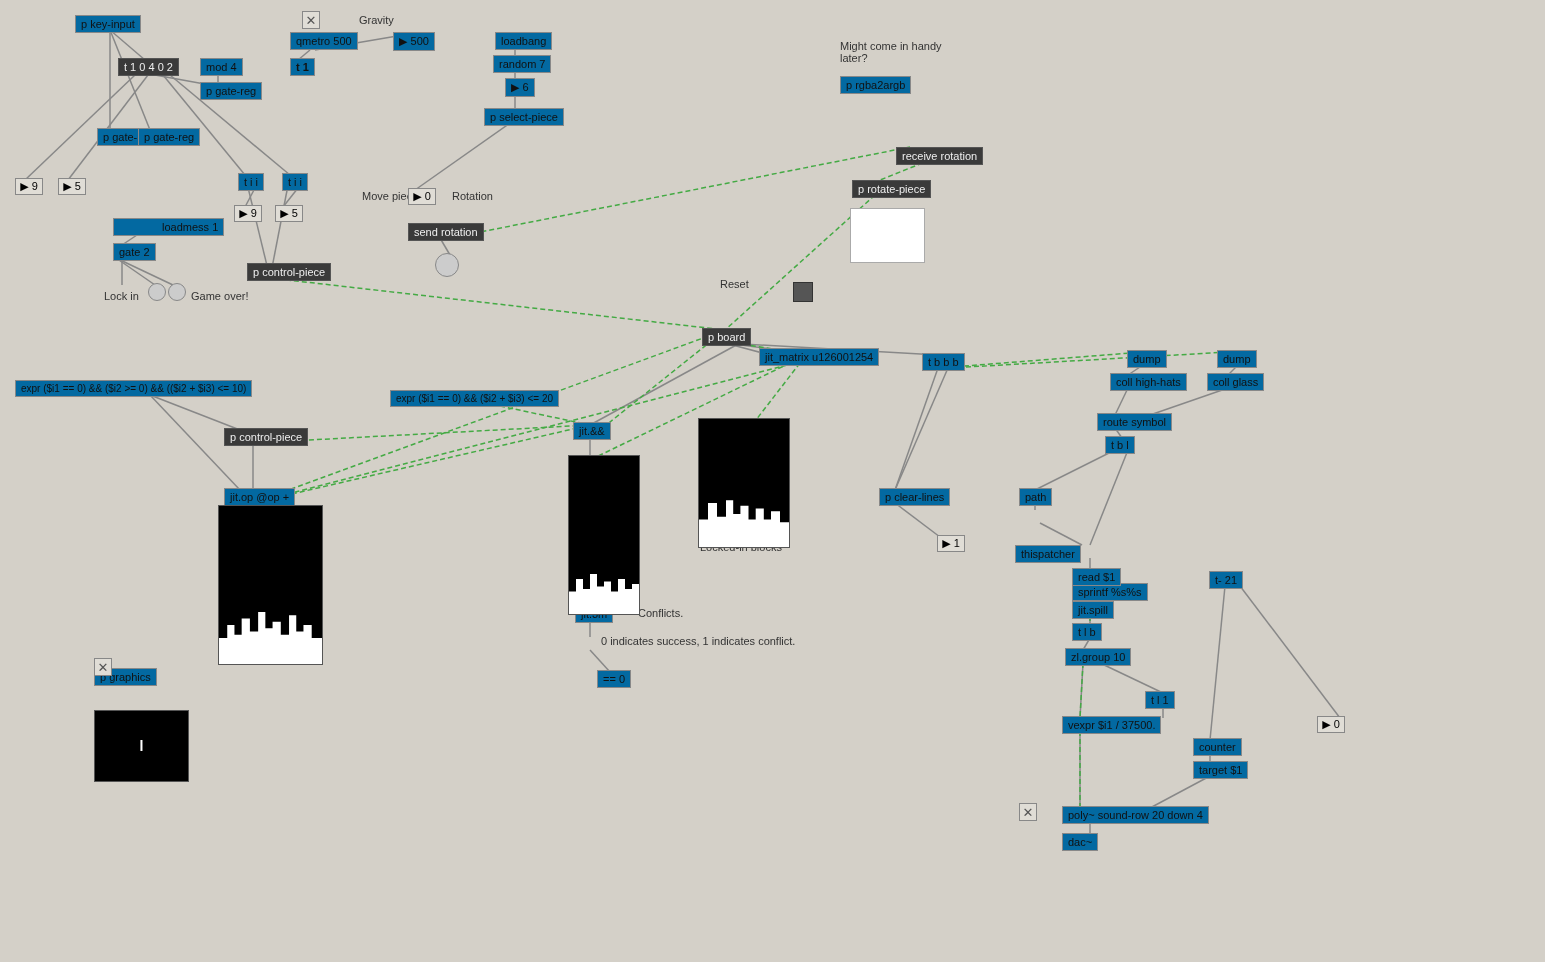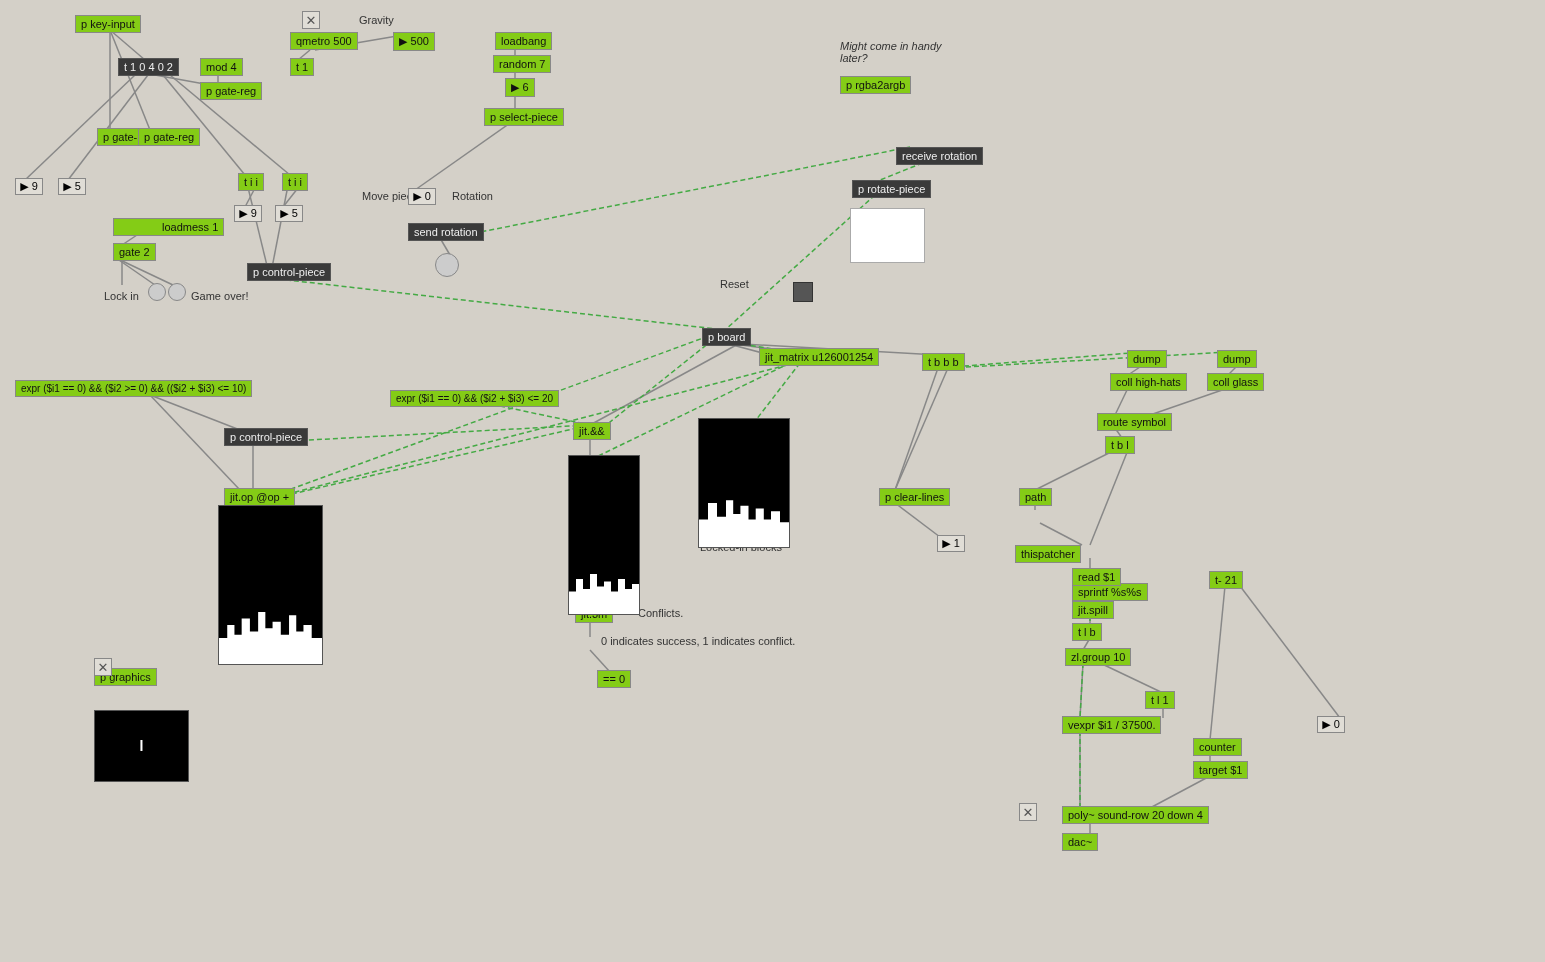--- a/index.html
+++ b/index.html
@@ -13,21 +13,21 @@
       font-size: 11px;
     }
     .canvas {
       position: absolute;
       top: 0; left: 0;
       width: 1545px;
       height: 962px;
     }
     .node {
       position: absolute;
-      background: #84cc16;
+      background: #0369a1;
       border: 1px solid #888;
       padding: 2px 5px;
       font-size: 11px;
       white-space: nowrap;
       cursor: default;
       color: #111;
     }
     .node-dark {
       background: #3a3a3a;
       border: 1px solid #555;
@@ -219,37 +219,37 @@
   <span class="text-label" style="left:323px;top:14px;margin-left:36px;">Gravity</span>
 
   <div class="node" style="left:290px;top:32px;">qmetro 500</div>
 
   <div class="node" style="left:393px;top:32px;">▶ 500</div>
 
   <div class="node-dark node" style="left:118px;top:58px;">t 1 0 4 0 2</div>
 
   <div class="node" style="left:200px;top:58px;">mod 4</div>
 
-  <div class="node" style="left:290px;top:58px;">t 1</div>
+  <div class="node" style="left:290px;top:58px;font-weight:bold;">t 1</div>
 
   <div class="node" style="left:97px;top:128px;">p gate-reg</div>
   <div class="node" style="left:138px;top:128px;">p gate-reg</div>
 
   <div class="node" style="left:200px;top:82px;">p gate-reg</div>
 
   <div class="node" style="left:495px;top:32px;">loadbang</div>
 
   <div class="node" style="left:493px;top:55px;">random 7</div>
 
   <div class="node" style="left:505px;top:78px;">▶ 6</div>
 
   <div class="node" style="left:484px;top:108px;">p select-piece</div>
 
   <div style="position:absolute;left:840px;top:40px;">
-    <span style="font-size:11px;color:#333;font-style:italic;">Might come in handy<br>later?</span>
+    <span style="font-size:11px;color:#333;">Might come in handy<br>later?</span>
   </div>
 
   <div class="node" style="left:840px;top:76px;">p rgba2argb</div>
 
   <div class="node-dark node" style="left:896px;top:147px;">receive rotation</div>
 
   <div class="number-box" style="left:15px;top:178px;">▶ 9</div>
   <div class="number-box" style="left:58px;top:178px;">▶ 5</div>
 
   <div class="node" style="left:238px;top:173px;">t i i</div>

